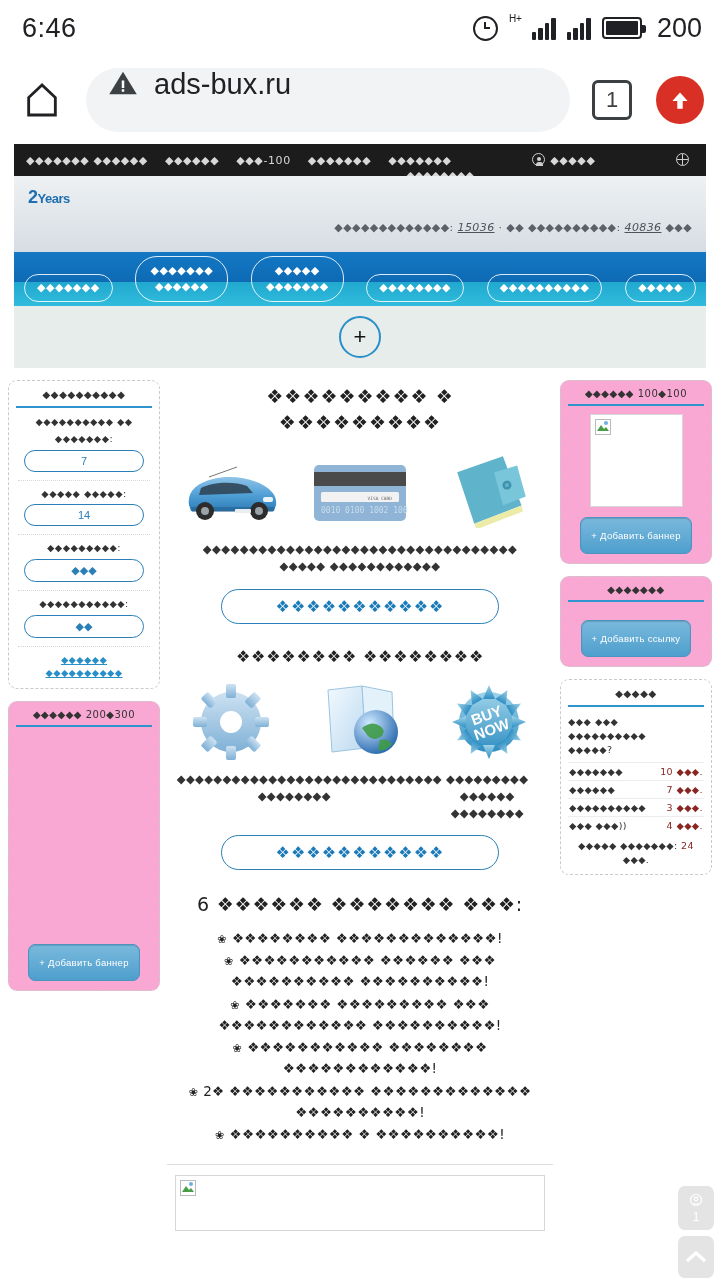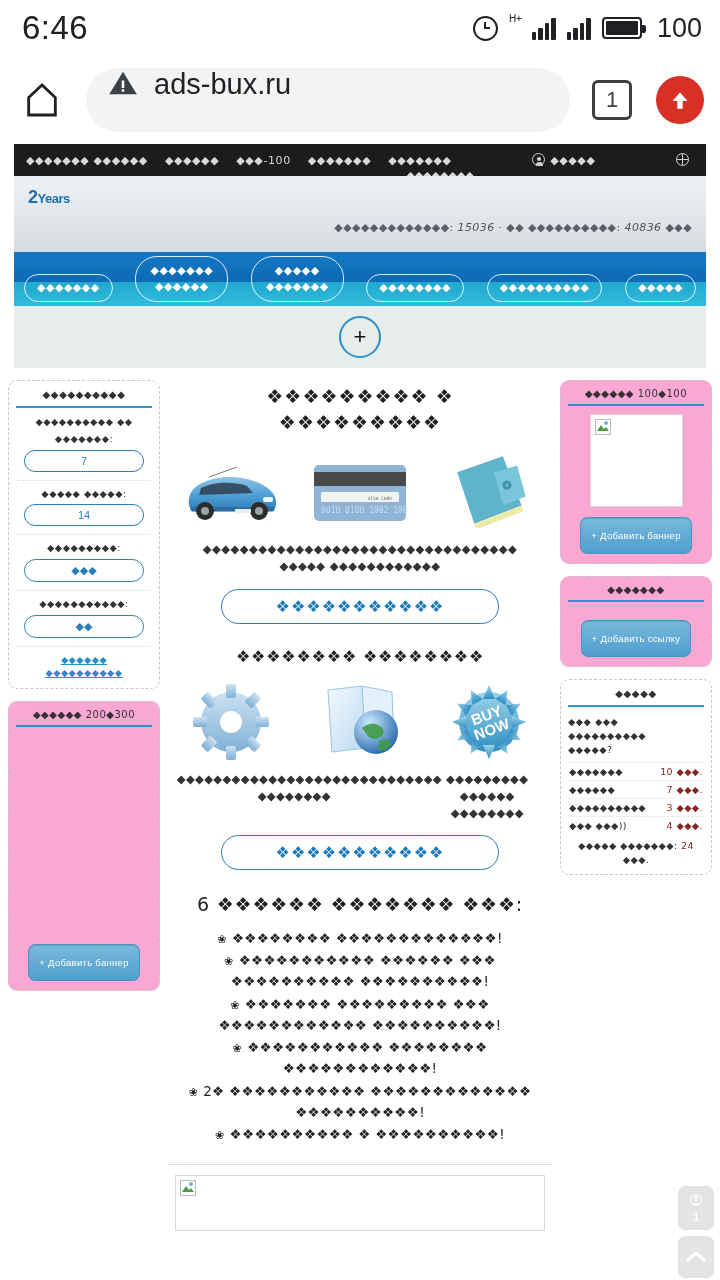--- a/index.html
+++ b/index.html
@@ -9,21 +9,21 @@
     background:#ffffff;
     overflow:hidden;
   }
 
   
   .statusbar{
     height:56px; width:100%;
     display:flex; align-items:center; justify-content:space-between;
     padding:0 18px 0 22px; background:#ffffff;
   }
-  .sb-time{ font-size:33px; color:#202124; letter-spacing:.5px;}
+  .sb-time{ font-size:27px; color:#202124; letter-spacing:.5px;}
   .sb-right{ display:flex; align-items:center; gap:11px;}
   .sb-batt-num{ font-size:27px; color:#202124; margin-left:4px;}
   .ico-alarm{ width:25px; height:25px; border:2.6px solid #202124; border-radius:50%; position:relative;}
   .ico-alarm:before,.ico-alarm:after{content:"";position:absolute;background:#202124;}
   .ico-alarm:before{width:2.4px;height:7px;left:9px;top:4px;}
   .ico-alarm:after{width:6px;height:2.4px;left:9px;top:9px;}
   .sig{ display:flex; align-items:flex-end; gap:2px; height:24px;}
   .sig i{ display:block; width:4.5px; background:#202124; border-radius:1px;}
   .sig i:nth-child(1){height:8px;} .sig i:nth-child(2){height:12px;}
   .sig i:nth-child(3){height:17px;} .sig i:nth-child(4){height:22px;}
@@ -94,21 +94,21 @@
   .logo-wm{
     font-size:30px;font-weight:bold;color:#1560a8;line-height:.85;letter-spacing:-2px;
     font-family:"DejaVu Sans", sans-serif;
   }
   .logo-txt{ line-height:1; }
   .logo-slogan{ font-size:8.5px;font-weight:bold;color:#c8332a;letter-spacing:.2px;margin-bottom:1px;}
   .logo-domain{ font-size:22px;color:#5b93c4;letter-spacing:1px;line-height:.95;font-family:"DejaVu Sans", sans-serif;}
   .hdr-stats{
     position:absolute; right:14px; top:45px; font-size:11px; color:#5a6168; letter-spacing:.4px;
   }
-  .hdr-stats i{ font-style:italic; color:#4c535a;}
+  .hdr-stats i{ font-style:italic; color:#4c535a;text-decoration:underline;}
 
   
   .navbar{
     width:692px;margin:0 auto;height:54px;
     background:linear-gradient(180deg,#1378c4 0%,#0e6ab4 55%,#21a8cf 56%,#30bcdd 100%);
     display:flex;align-items:flex-end;justify-content:space-between;padding:0 10px 4px 10px;gap:5px;
   }
   .nav-pill{
     border:1px solid rgba(255,255,255,.85); border-radius:22px;
     color:#fff; font-size:11px; text-align:center; letter-spacing:.5px;
@@ -250,21 +250,21 @@
       </span>
     <span class="sig">
         <i></i>
         <i></i>
         <i></i>
         <i></i>
       </span>
     <span class="batt">
         <i></i>
       </span>
-    <span class="sb-batt-num">100</span>
+    <span class="sb-batt-num">200</span>
   </div>
 </div>
 
 <div class="browserbar">
   <div class="home-ico">
     <svg width="40" height="40" viewBox="0 0 24 24" fill="none" stroke="#202124" stroke-width="1.7">
       <path d="M12 3 L4 10.5 V21 h16 V10.5 Z"></path>
     </svg>
   </div>
   <div class="omnibox">

